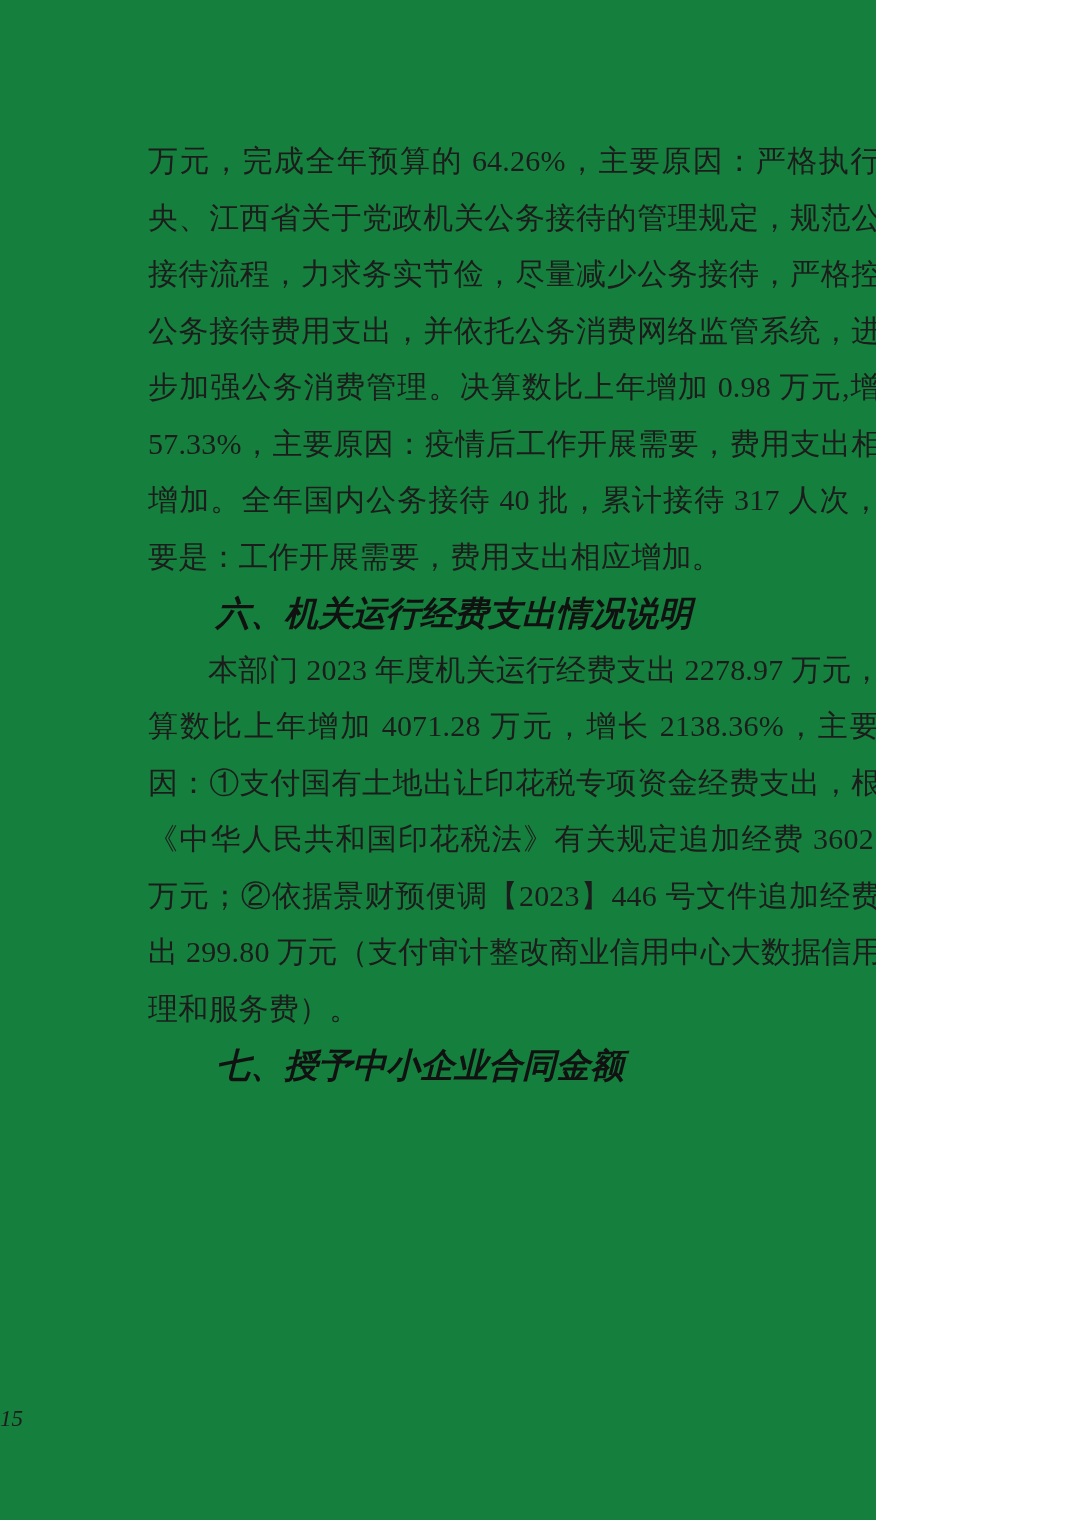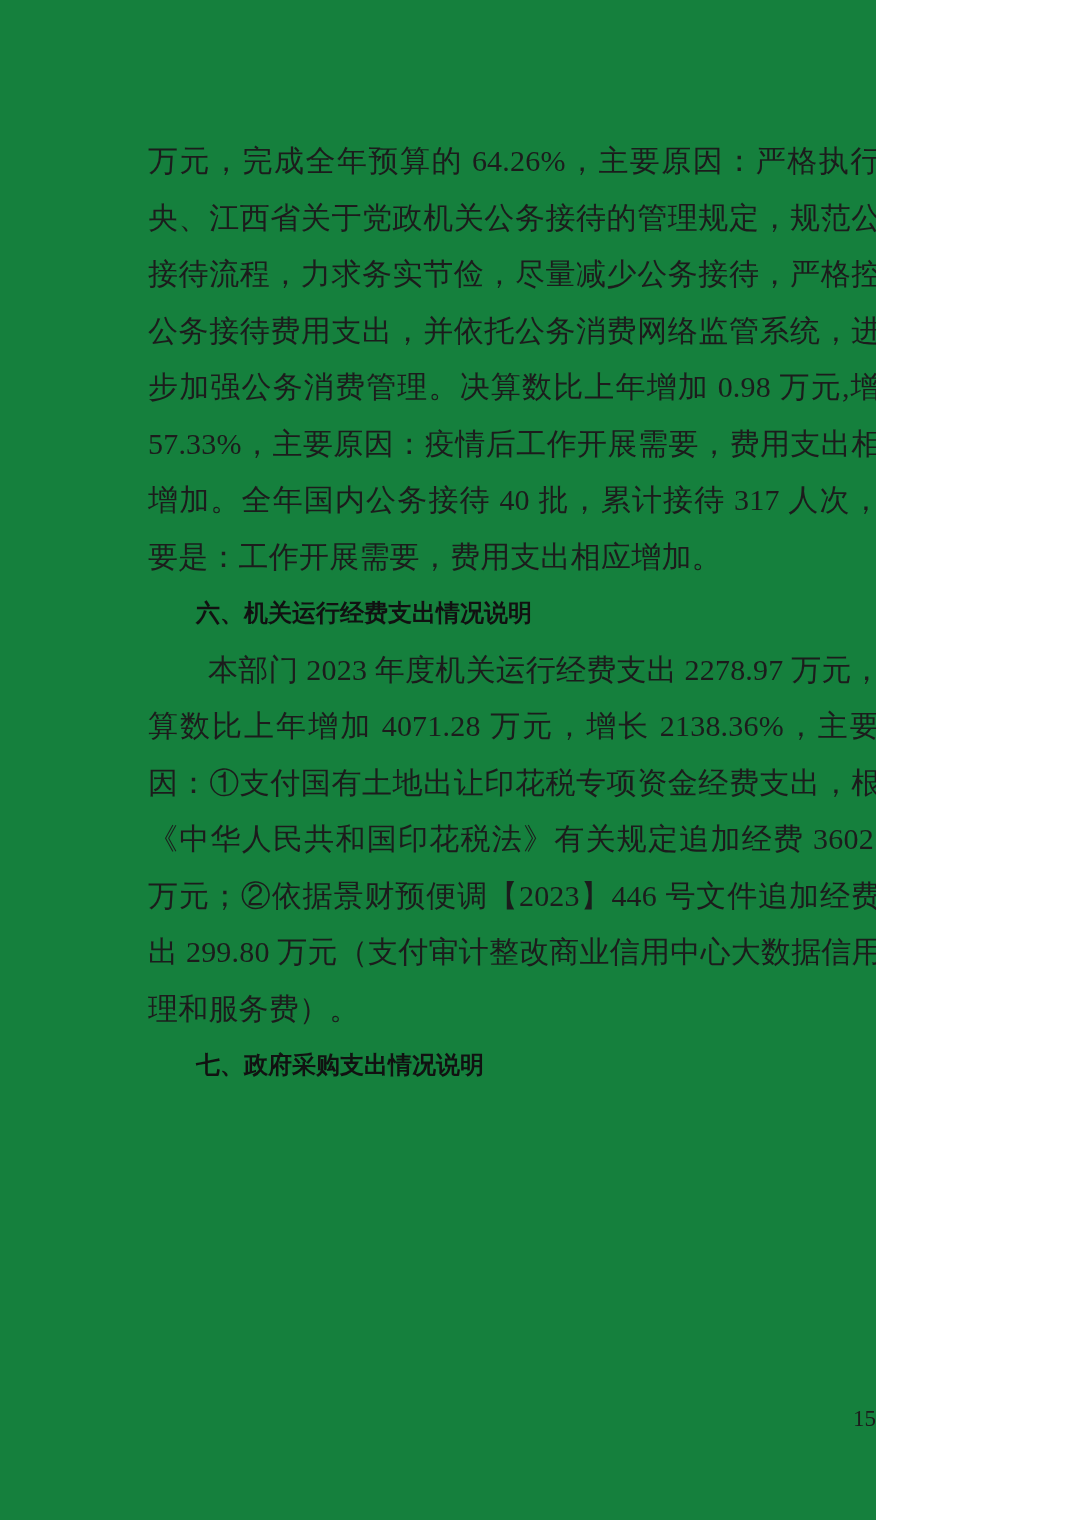--- a/index.html
+++ b/index.html
@@ -30,43 +30,45 @@
     text-align-last: left;
     text-indent: 2em;
     font-weight: 400;
     letter-spacing: 0.2px;
   }
   .body.no-indent {
     text-indent: 0;
   }
   .heading {
     margin: 0;
-    font-size: 24px;
+    font-size: 34px;
     line-height: 56.5px;
     font-family: "Liberation Sans", "DejaVu Sans", sans-serif;
     font-weight: 700;
     text-indent: 2em;
     color: #111111;
+    font-style: italic;
   }
   .page-number {
     position: absolute;
     left: 0;
     right: 0;
     top: 1404px;
-    text-align: right;
+    text-align: left;
     font-size: 23px;
     line-height: 30px;
     color: #1c1c1c;
     font-family: "Liberation Serif", "DejaVu Serif", serif;
+    font-style: italic;
   }
 </style>
 </head>
 <body>
 
 <div class="page">
   <div class="text-block">
     <p class="body no-indent">万元，完成全年预算的 64.26%，主要原因：严格执行中央、江西省关于党政机关公务接待的管理规定，规范公务接待流程，力求务实节俭，尽量减少公务接待，严格控制公务接待费用支出，并依托公务消费网络监管系统，进一步加强公务消费管理。决算数比上年增加 0.98 万元,增长 57.33%，主要原因：疫情后工作开展需要，费用支出相应增加。全年国内公务接待 40 批，累计接待 317 人次，主要是：工作开展需要，费用支出相应增加。</p>
     <h2 class="heading">六、机关运行经费支出情况说明</h2>
     <p class="body">本部门 2023 年度机关运行经费支出 2278.97 万元，决算数比上年增加 4071.28 万元，增长 2138.36%，主要原因：①支付国有土地出让印花税专项资金经费支出，根据《中华人民共和国印花税法》有关规定追加经费 3602.75 万元；②依据景财预便调【2023】446 号文件追加经费支出 299.80 万元（支付审计整改商业信用中心大数据信用管理和服务费）。</p>
-    <h2 class="heading">七、政府采购支出情况说明</h2>
+    <h2 class="heading">七、授予中小企业合同金额</h2>
   </div>
   <div class="page-number">15</div>
 </div>
 
 </body></html>

